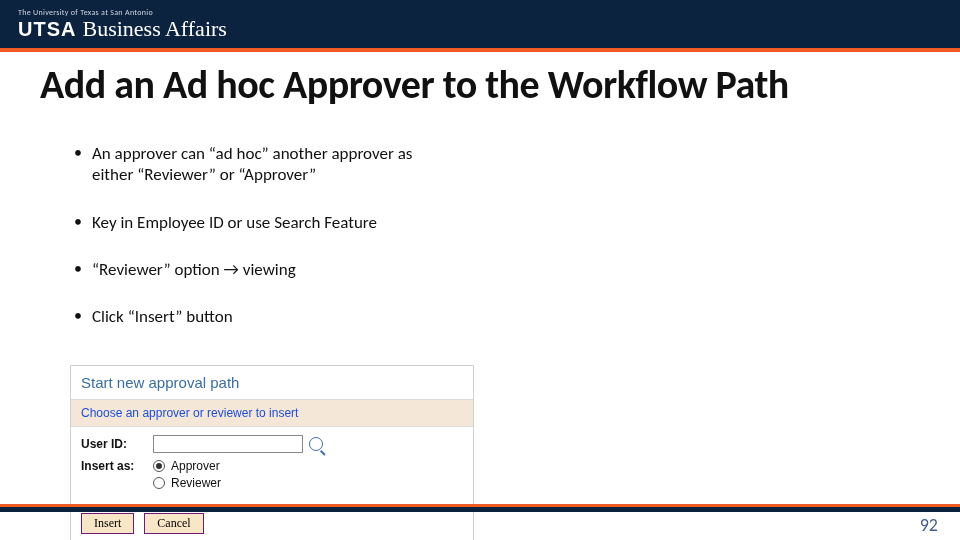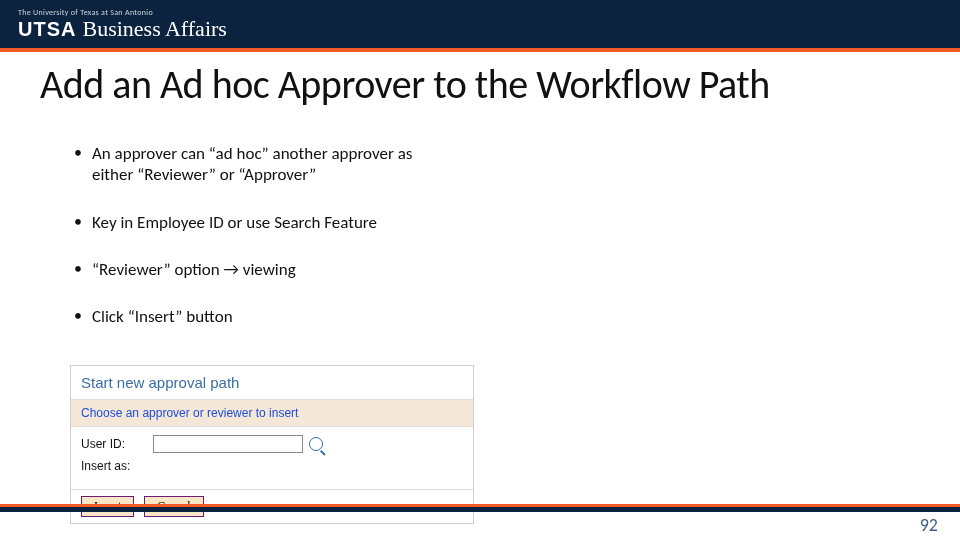--- a/index.html
+++ b/index.html
@@ -15,21 +15,21 @@
     border-bottom: 4px solid #f15a22;
     display: flex; align-items: center; padding-left: 18px;
   }
   .header .tiny { color:#cfd6e0; font-size:8px; letter-spacing:0.3px; margin-bottom:2px;}
   .brand-wrap { display:flex; flex-direction:column; line-height:1; }
   .brand-row { display:flex; align-items:baseline; gap:6px; }
   .utsa { color:#fff; font-weight:900; font-size:20px; letter-spacing:1px; font-family: Arial, sans-serif;}
   .ba { color:#fff; font-weight:300; font-size:22px; font-family: Georgia, "Times New Roman", serif;}
   
   .title {
-    font-size: 40px; font-weight: 400;
+    font-size: 40px; font-weight: 700;
     font-family: Calibri, Arial, sans-serif;
     padding: 8px 0 0 40px; letter-spacing: -0.5px;
   }
   
   .body { display:flex; padding: 34px 20px 0 70px; gap: 12px; flex-direction: column; }
   .bullets { width: 380px; }
   .bullets li {
     list-style: none; position: relative;
     font-size: 17px; line-height: 1.25;
     padding-left: 22px; margin-bottom: 26px;
@@ -47,21 +47,21 @@
     color:#3a6ea5; font-size:15px; padding:8px 10px 8px 10px;
     border-bottom:1px solid #dcdcdc;
   }
   .panel-sub {
     background:#f4e7d8; color:#1d4ed8;
     padding:6px 10px; font-size:12px;
     border-bottom:1px solid #dcdcdc;
   }
   .panel-body { padding:8px 10px 10px 10px; }
   .row { display:flex; align-items:center; margin-bottom:6px; }
-  .lbl { font-weight:400; width:72px; }
+  .lbl { font-weight:700; width:72px; }
   .txt {
     width:150px; height:18px;
     border:1px solid #888; background:#fff;
   }
   .magnify {
     width:14px;height:14px; margin-left:6px;
     border:1.5px solid #3a6ea5; border-radius:50%;
     position:relative;
   }
   .magnify::after{
@@ -120,20 +120,30 @@
     <div class="panel-h">Start new approval path</div>
     <div class="panel-sub">Choose an approver or reviewer to insert</div>
     <div class="panel-body">
       <div class="row">
         <span class="lbl">User ID:</span>
         <div class="txt"></div>
         <span class="magnify"></span>
       </div>
       <div class="row" style="align-items:flex-start;">
         <span class="lbl">Insert as:</span>
+        <div class="radio-col">
+          <div class="radio-row">
+            <span class="radio checked"></span>
+            <span>Approver</span>
+          </div>
+          <div class="radio-row">
+            <span class="radio"></span>
+            <span>Reviewer</span>
+          </div>
+        </div>
       </div>
     </div>
     <div class="panel-btns">
       <button class="pbtn">Insert</button>
       <button class="pbtn">Cancel</button>
     </div>
   </div>
 </div>
 
 <div class="footer"></div>

